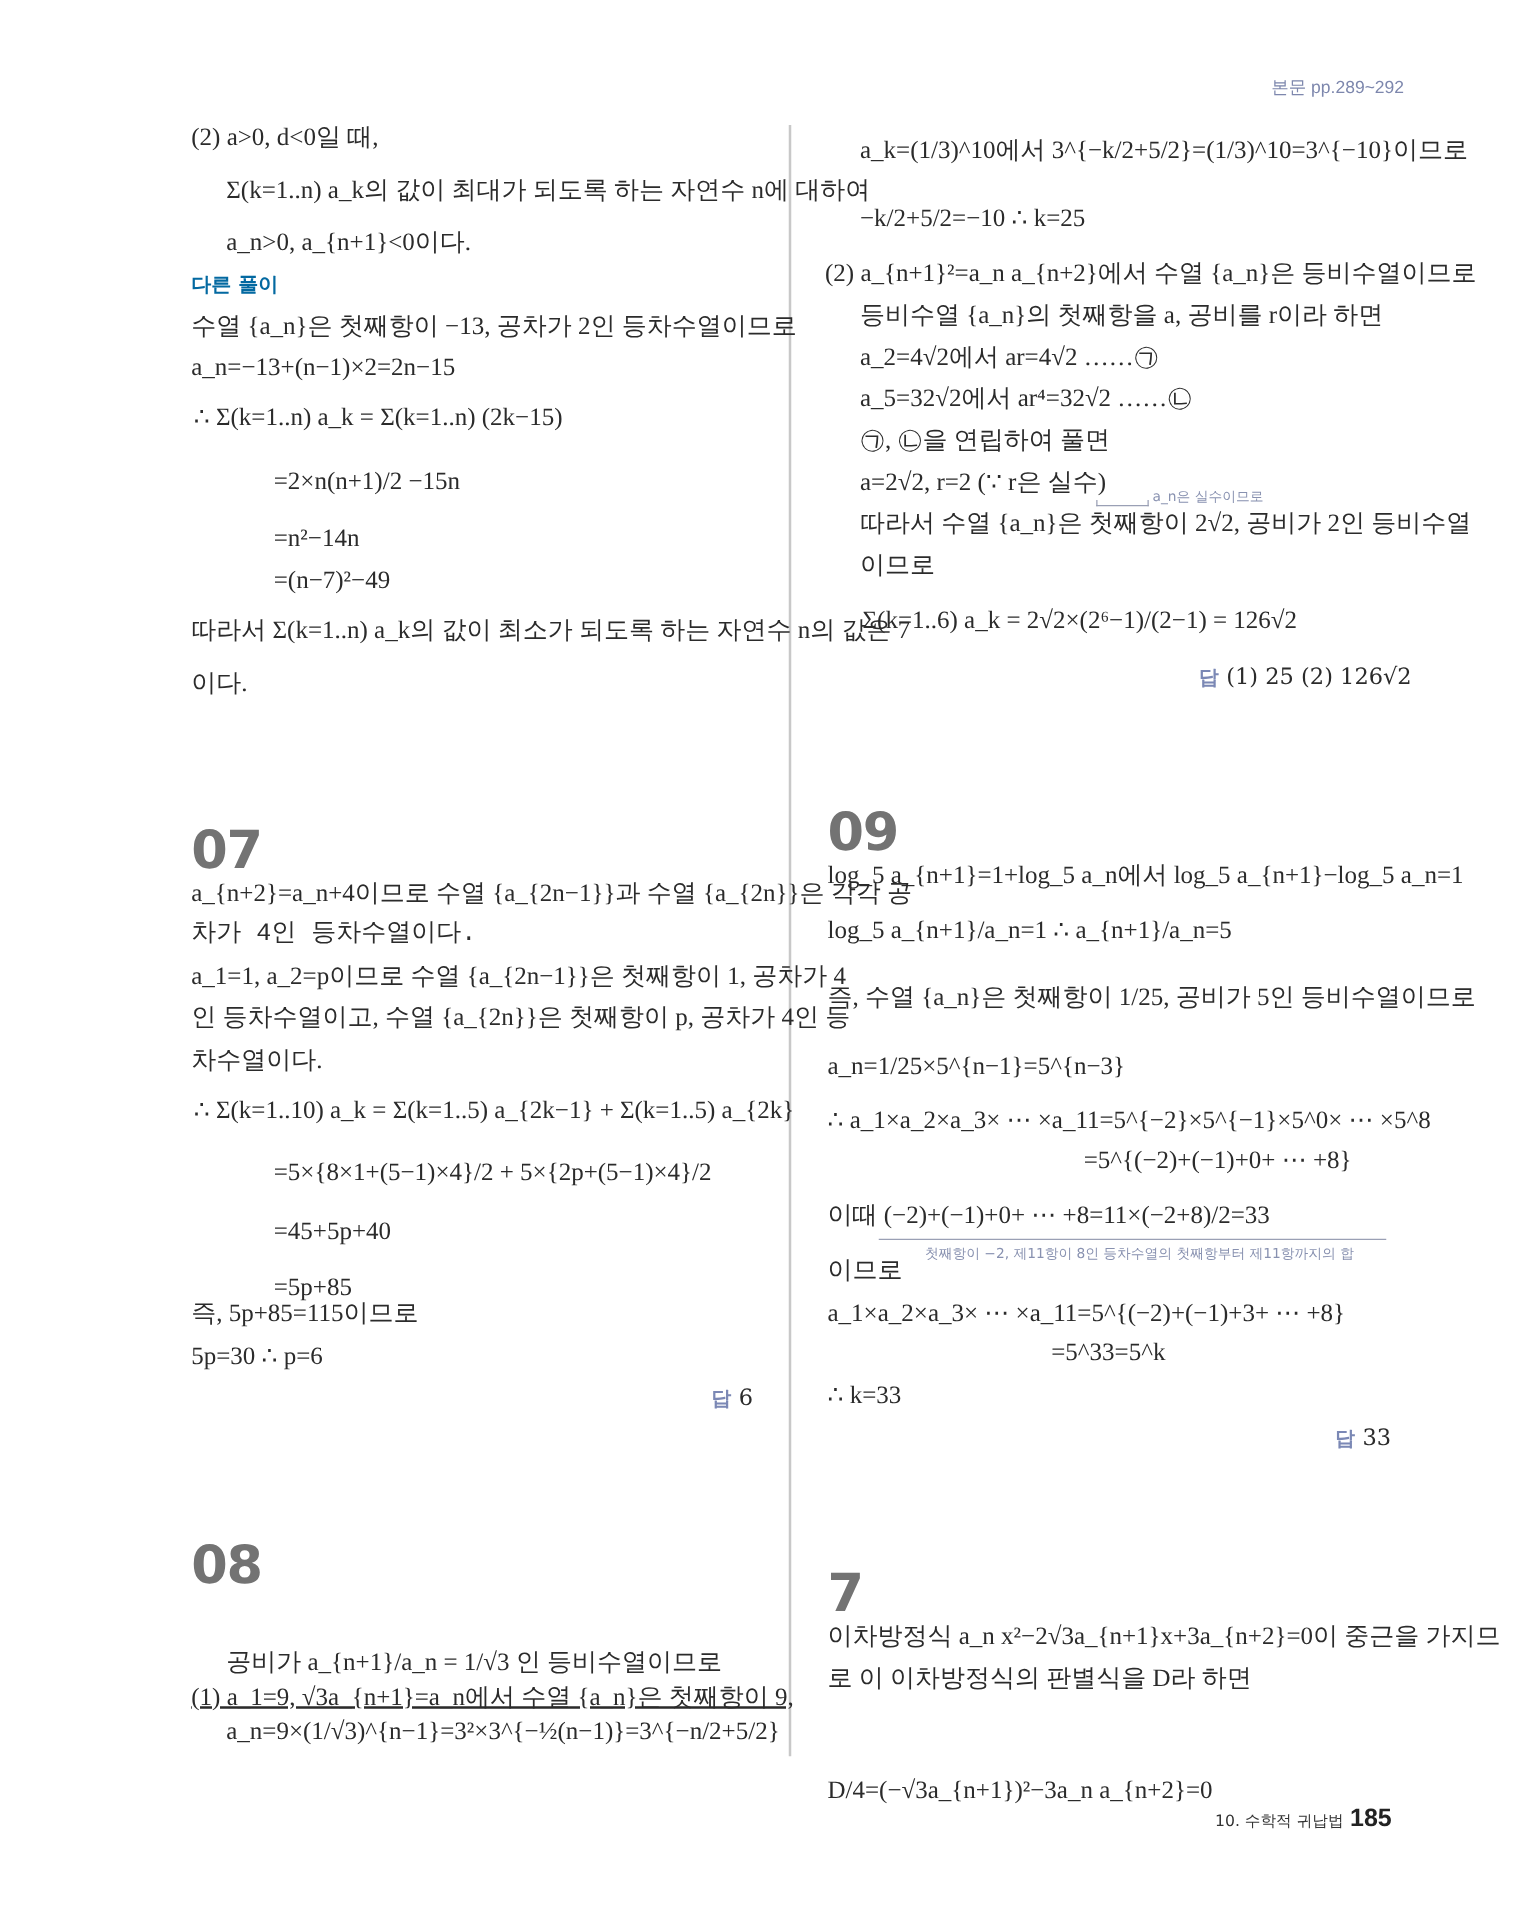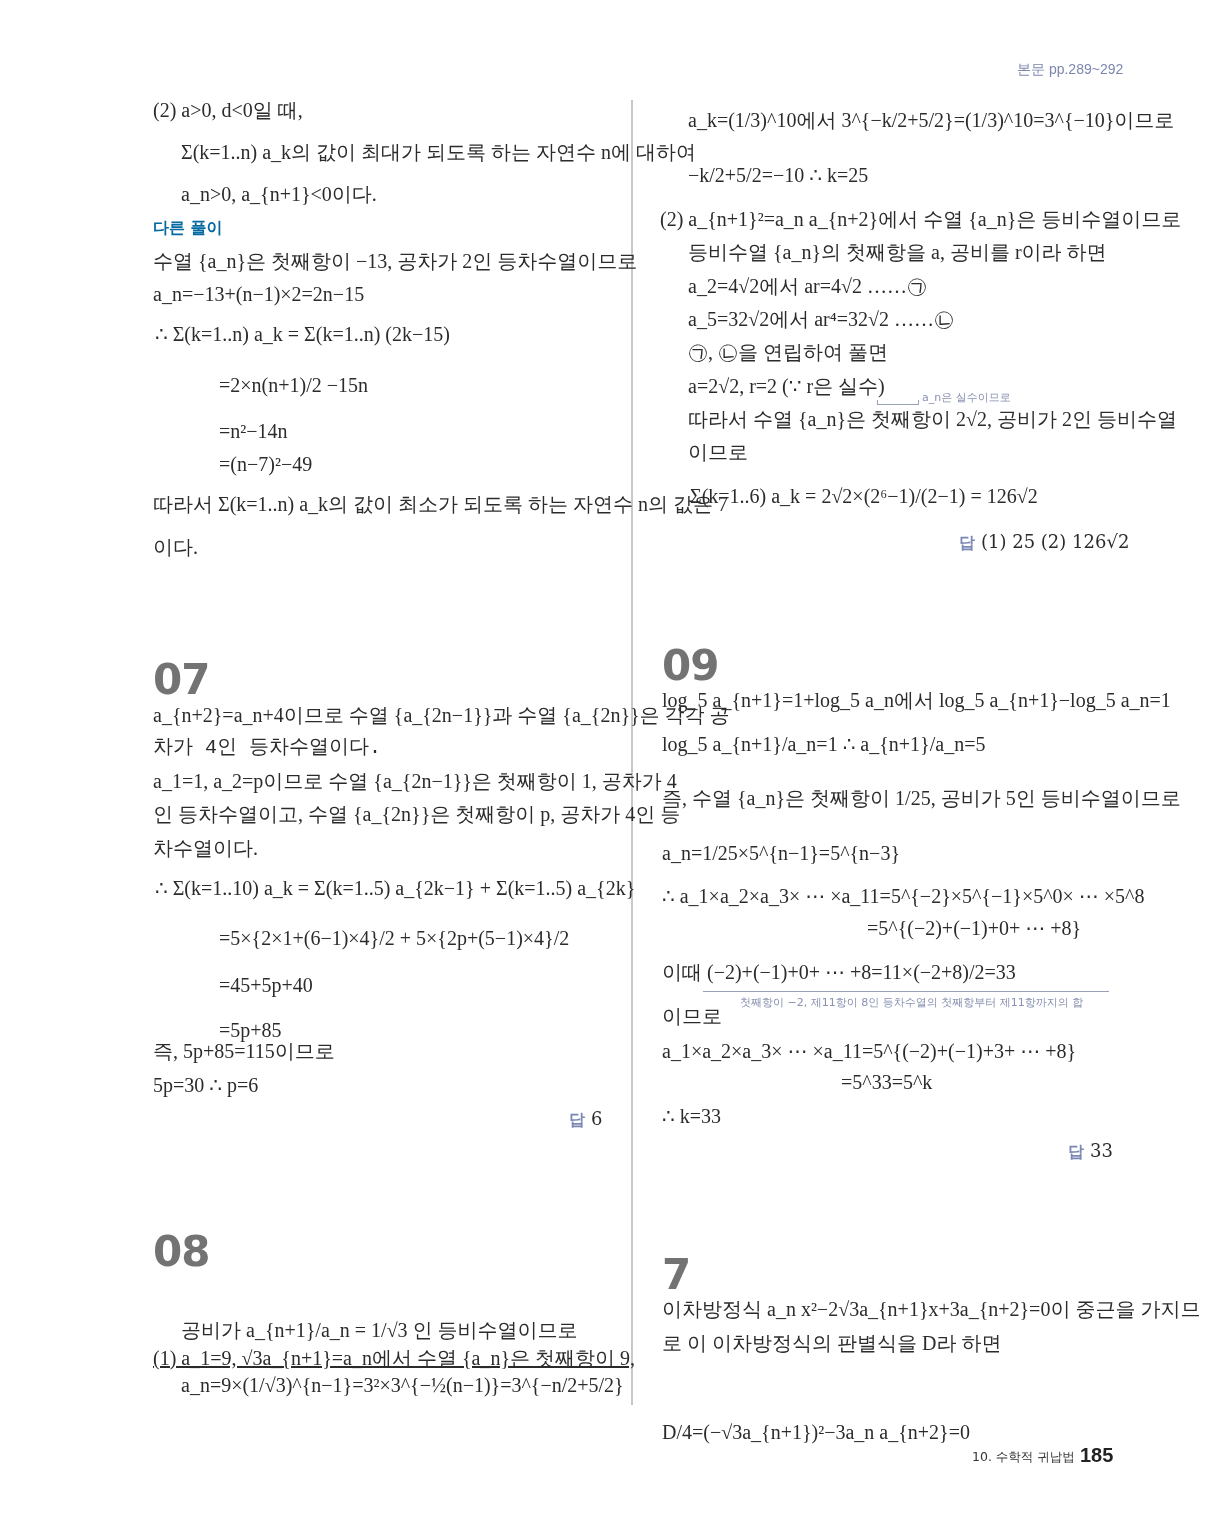--- a/index.html
+++ b/index.html
@@ -42,21 +42,21 @@
   <div class="ln m" style="top:494px;left:153px;">따라서 Σ(k=1..n) a_k의 값이 최소가 되도록 하는 자연수 n의 값은 7</div>
   <div class="ln m" style="top:537px;left:153px;">이다.</div>
 
   <div class="secnum" style="top:655px;left:153px;">07</div>
   <div class="ln m" style="top:705px;left:153px;">a_{n+2}=a_n+4이므로 수열 {a_{2n−1}}과 수열 {a_{2n}}은 각각 공</div>
   <div class="ln m" style="top:738px;left:153px;font-family:Liberation Mono, monospace;">차가 4인 등차수열이다.</div>
   <div class="ln m" style="top:771px;left:153px;">a_1=1, a_2=p이므로 수열 {a_{2n−1}}은 첫째항이 1, 공차가 4</div>
   <div class="ln m" style="top:804px;left:153px;">인 등차수열이고, 수열 {a_{2n}}은 첫째항이 p, 공차가 4인 등</div>
   <div class="ln m" style="top:838px;left:153px;">차수열이다.</div>
   <div class="ln m" style="top:878px;left:155px;">∴ Σ(k=1..10) a_k = Σ(k=1..5) a_{2k−1} + Σ(k=1..5) a_{2k}</div>
-  <div class="ln m" style="top:928px;left:219px;">=5×{2×1+(6−1)×4}/2 + 5×{2p+(5−1)×4}/2</div>
+  <div class="ln m" style="top:928px;left:219px;">=5×{8×1+(5−1)×4}/2 + 5×{2p+(5−1)×4}/2</div>
   <div class="ln m" style="top:975px;left:219px;">=45+5p+40</div>
   <div class="ln m" style="top:1008px;left:219px;margin-top:12px;">=5p+85</div>
   <div class="ln m" style="top:1041px;left:153px;">즉, 5p+85=115이므로</div>
   <div class="ln m" style="top:1075px;left:153px;">5p=30   ∴ p=6</div>
   <div class="answer" style="top:1108px;left:569px;">
     <span class="lbl">답</span><span>6</span>
   </div>
 
   <div class="secnum" style="top:1227px;left:153px;">08</div>
   <div class="ln m" style="top:1348px;left:153px;text-decoration:underline;">(1) a_1=9, √3a_{n+1}=a_n에서 수열 {a_n}은 첫째항이 9,</div>

